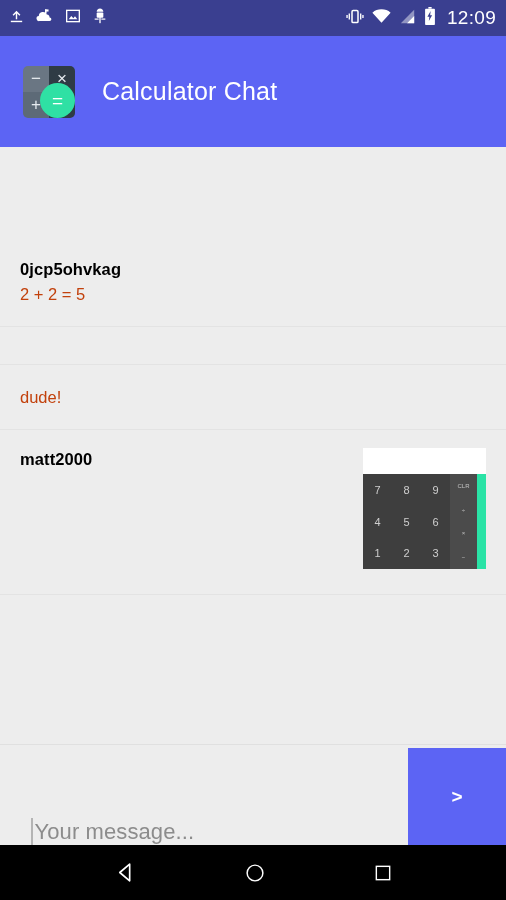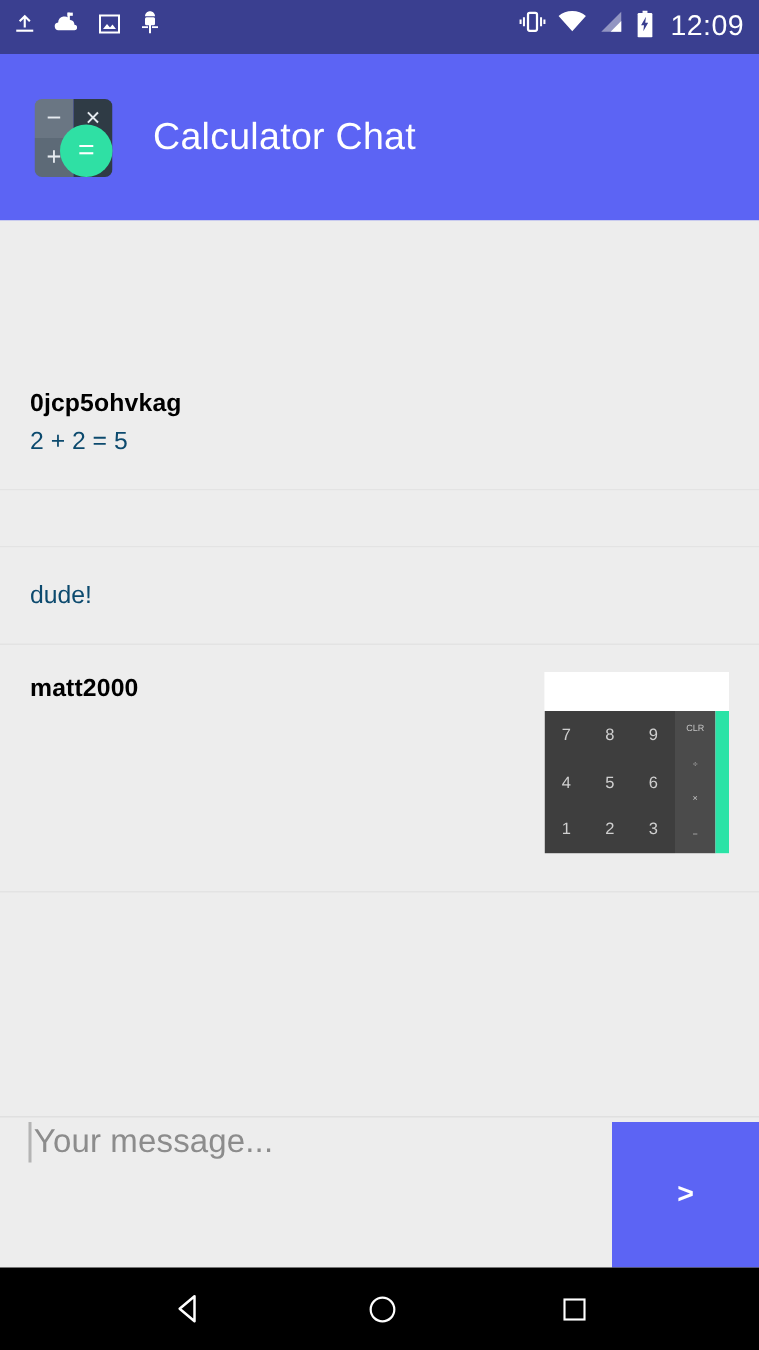--- a/index.html
+++ b/index.html
@@ -22,21 +22,21 @@
   
   .statusbar {
     height: 36px;
     background: #3a3f90;
     display: flex;
     align-items: center;
     padding: 0 10px 0 8px;
     flex: 0 0 36px;
   }
   .status-left { display: flex; align-items: center; gap: 11px; }
-  .status-right { margin-left: auto; display: flex; gap: 8px; }
+  .status-right { margin-left: auto; display: flex; align-items: center; gap: 8px; }
   .sicon { display: block; }
   .clock {
     color: #ffffff;
     font-size: 19px;
     font-weight: 400;
     letter-spacing: .3px;
     margin-left: 3px;
   }
 
   
@@ -114,21 +114,21 @@
   }
   .msg-author {
     font-size: 16.5px;
     font-weight: bold;
     color: #000000;
     line-height: 1.35;
     letter-spacing: .1px;
   }
   .msg-text {
     font-size: 16.5px;
-    color: #0c4a6e;
+    color: #c2410c;
     line-height: 1.45;
     margin-top: 3px;
   }
   .msg-with-image {
     display: flex;
     align-items: flex-start;
     justify-content: space-between;
     padding-bottom: 25px;
   }
 
@@ -190,22 +190,22 @@
     flex: 0 0 101px;
     display: flex;
     align-items: stretch;
     background: #ededed;
     border-top: 1px solid #e0e0e0;
     padding: 3px 0 0 0;
   }
   .composer-input {
     flex: 1 1 auto;
     display: flex;
-    align-items: flex-start;
-    padding-left: 19px;
+    align-items: flex-end;
+    padding-left: 31px;
     position: relative;
   }
   .caret {
     width: 1.5px;
     height: 27px;
     background: #b4b4b4;
     flex: 0 0 1.5px;
   }
   .placeholder {
     font-size: 22px;

